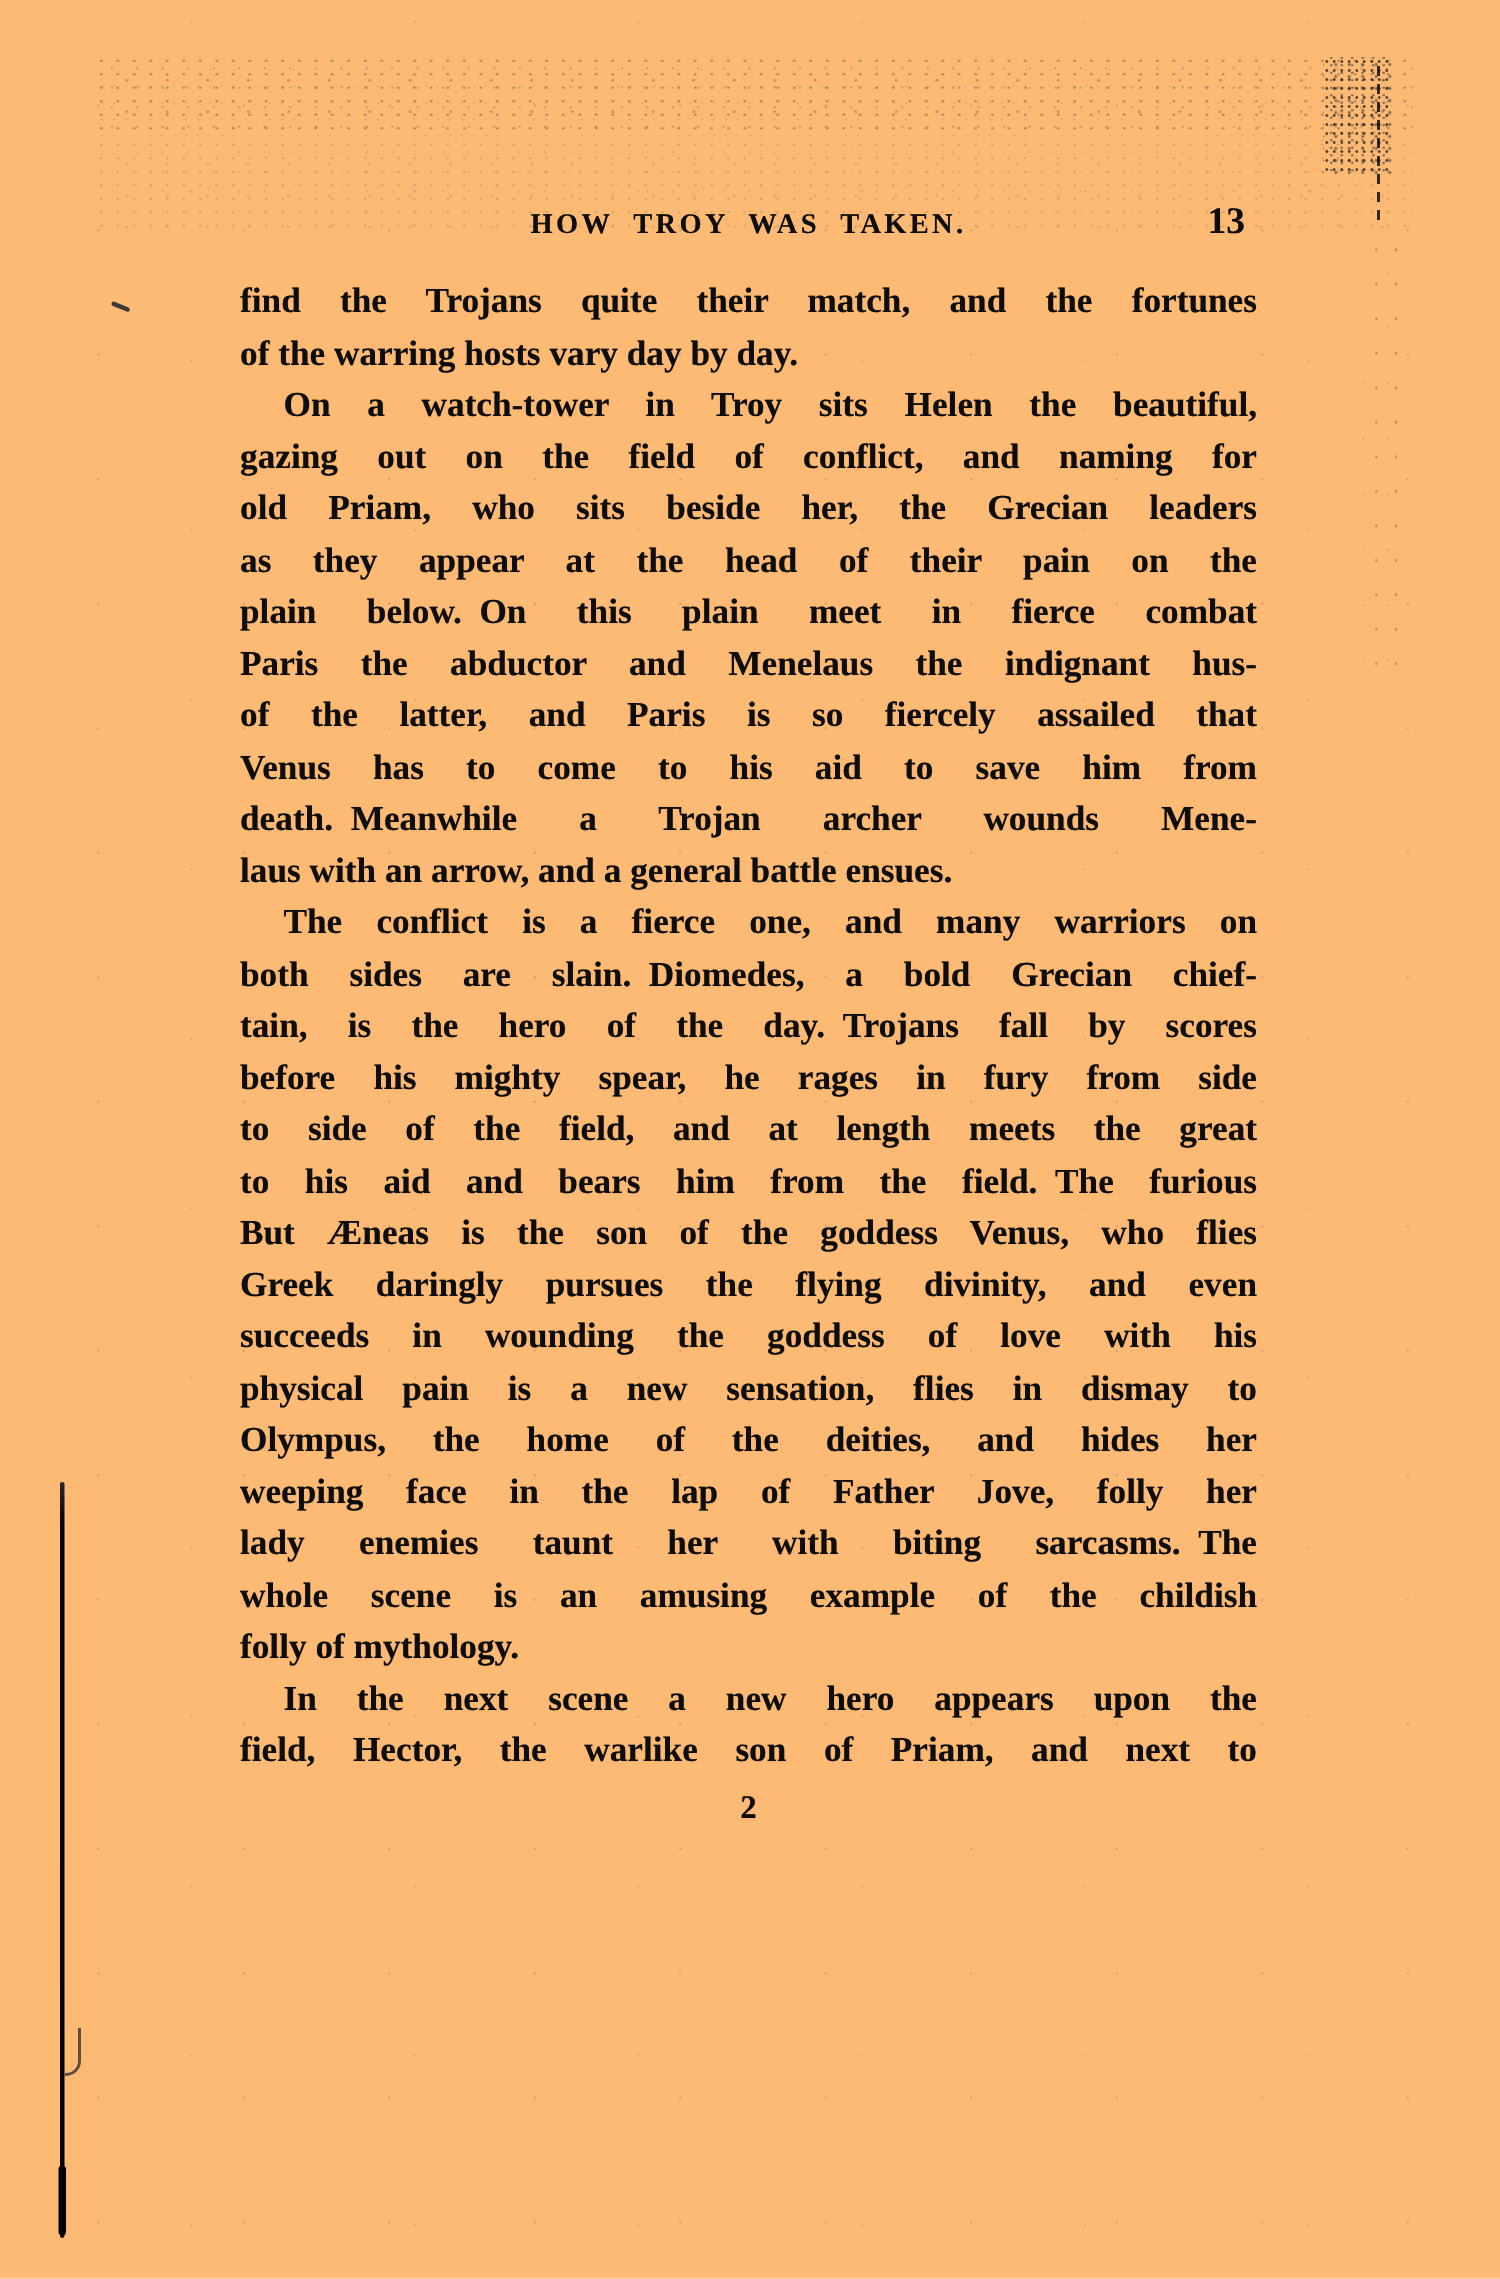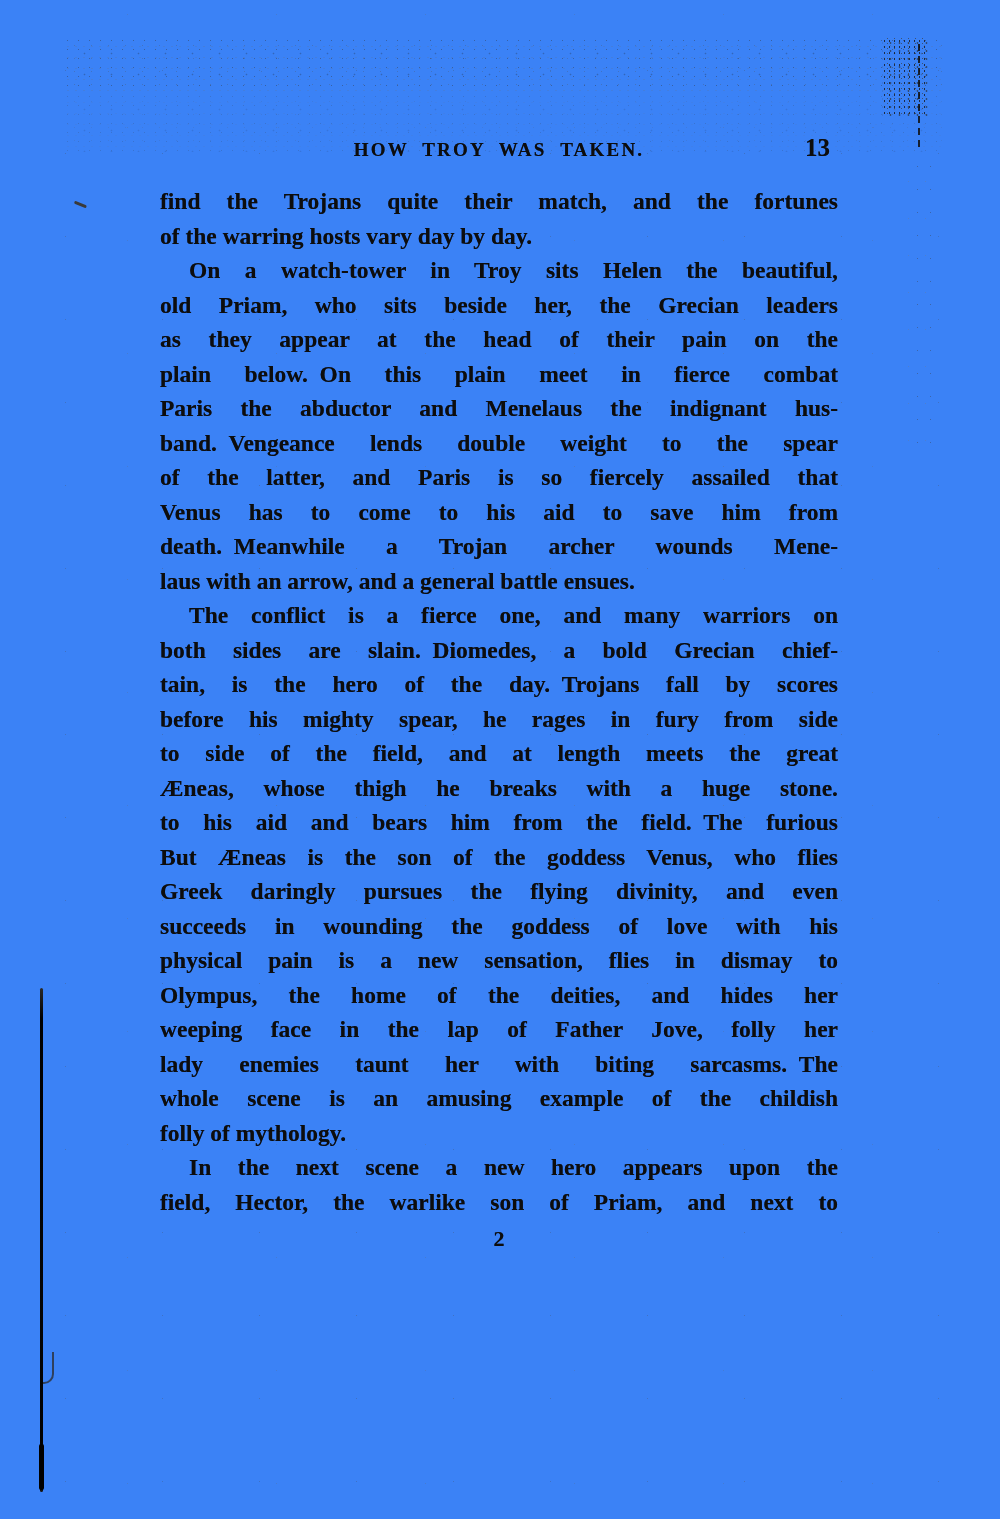--- a/index.html
+++ b/index.html
@@ -1,20 +1,20 @@
 <!DOCTYPE html>
 <html><head>
 <meta charset="utf-8">
 <style>
   html,body{margin:0;padding:0;background:#e8e8e6;}
   .page{
     position:relative;
     width:1000px;height:1519px;
     margin:0 auto;
-    background:#3b82f6;
+    background:#fdba74;
     overflow:hidden;
     font-family:"Liberation Serif","DejaVu Serif",serif;
     color:#0d0d0d;
   }
   
   .page-speckle{
     position:absolute;inset:0;pointer-events:none;opacity:.5;
     background-image:
       radial-gradient(circle, rgba(70,70,70,.55) 0.5px, transparent 0.9px),
       radial-gradient(circle, rgba(100,100,100,.45) 0.5px, transparent 0.9px);
@@ -123,35 +123,34 @@
   <div class="running-header">
     <div class="running-title">HOW TROY WAS TAKEN.</div>
     <div class="page-number">13</div>
   </div>
 
   <div class="text-block">
 
   <div class="line">find the Trojans quite their match, and the fortunes</div>
       <div class="line last">of the warring hosts vary day by day.</div>
       <div class="line indent">On a watch-tower in Troy sits Helen the beautiful,</div>
+      <div class="line">gazing out on the field of conflict, and naming for</div>
       <div class="line">old Priam, who sits beside her, the Grecian leaders</div>
       <div class="line">as they appear at the head of their pain on the</div>
       <div class="line">plain below. On this plain meet in fierce combat</div>
       <div class="line">Paris the abductor and Menelaus the indignant hus-</div>
-      <div class="line">band. Vengeance lends double weight to the spear</div>
       <div class="line">of the latter, and Paris is so fiercely assailed that</div>
       <div class="line">Venus has to come to his aid to save him from</div>
       <div class="line">death. Meanwhile a Trojan archer wounds Mene-</div>
       <div class="line last">laus with an arrow, and a general battle ensues.</div>
       <div class="line indent">The conflict is a fierce one, and many warriors on</div>
       <div class="line">both sides are slain. Diomedes, a bold Grecian chief-</div>
       <div class="line">tain, is the hero of the day. Trojans fall by scores</div>
       <div class="line">before his mighty spear, he rages in fury from side</div>
       <div class="line">to side of the field, and at length meets the great</div>
-      <div class="line">Æneas, whose thigh he breaks with a huge stone.</div>
       <div class="line">to his aid and bears him from the field. The furious</div>
       <div class="line">But Æneas is the son of the goddess Venus, who flies</div>
       <div class="line">Greek daringly pursues the flying divinity, and even</div>
       <div class="line">succeeds in wounding the goddess of love with his</div>
       <div class="line">physical pain is a new sensation, flies in dismay to</div>
       <div class="line">Olympus, the home of the deities, and hides her</div>
       <div class="line">weeping face in the lap of Father Jove, folly her</div>
       <div class="line">lady enemies taunt her with biting sarcasms. The</div>
       <div class="line">whole scene is an amusing example of the childish</div>
       <div class="line last">folly of mythology.</div>

